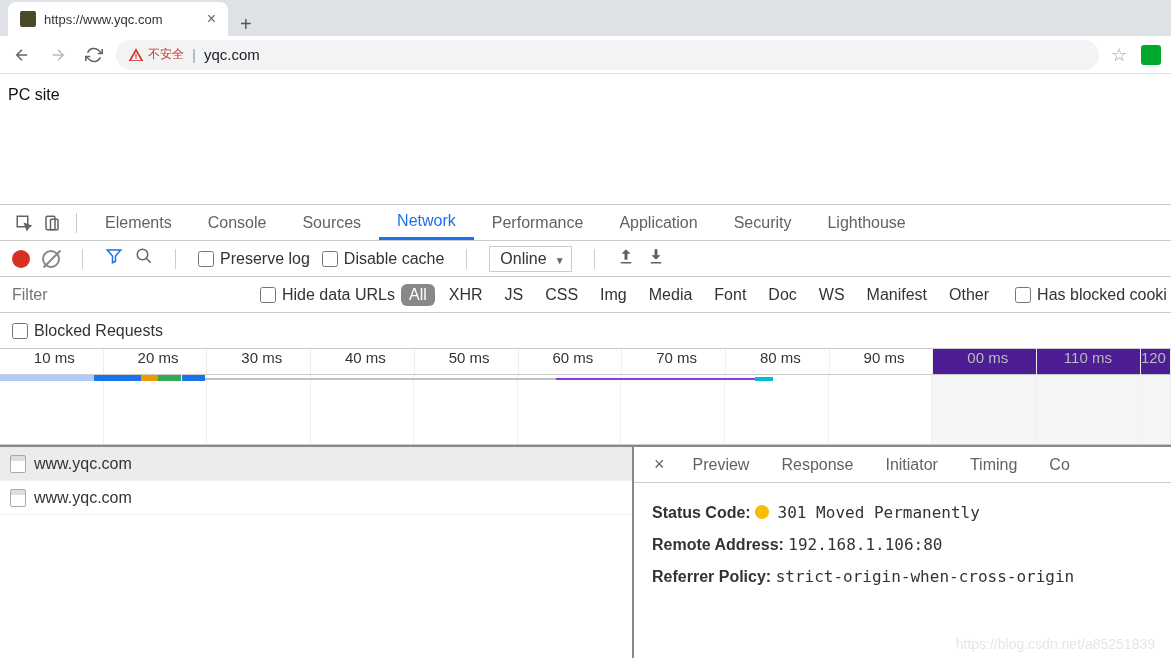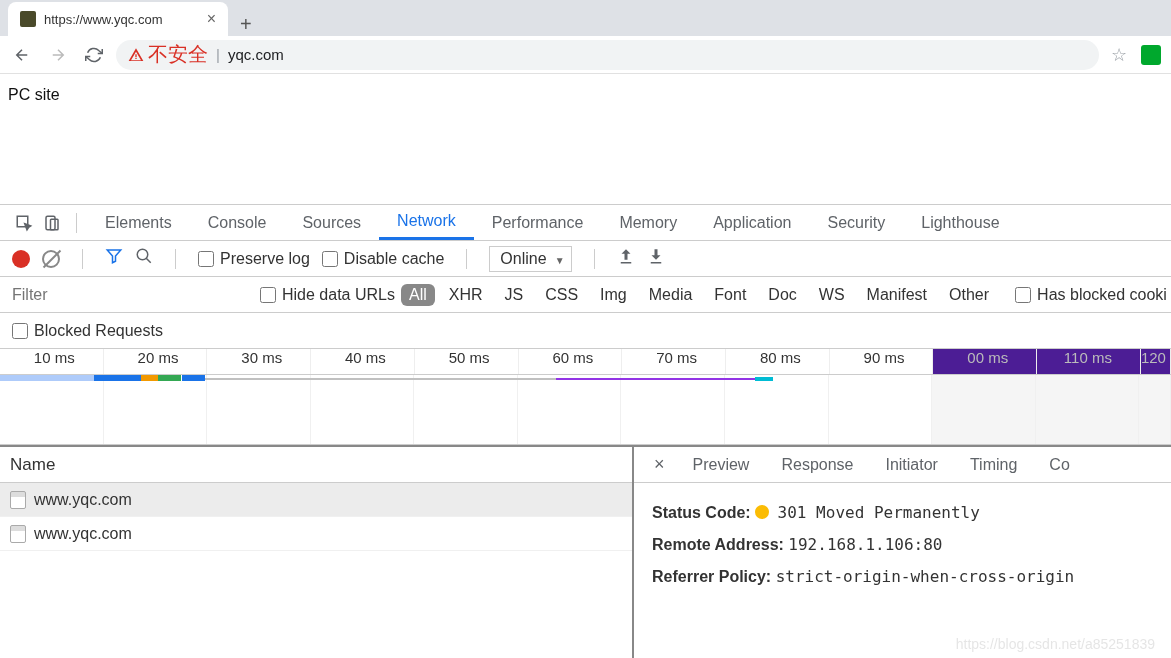--- a/index.html
+++ b/index.html
@@ -9,21 +9,21 @@
     .tab-strip { height: 36px; background: #dee1e6; display: flex; align-items: flex-end; padding-left: 8px; }
     .tab { background: #fff; height: 34px; display: flex; align-items: center; padding: 0 12px; border-radius: 8px 8px 0 0; min-width: 220px; gap: 8px; font-size: 13px; }
     .favicon { width: 16px; height: 16px; background: #4a4a2a; border-radius: 2px; }
     .tab-close { color: #666; font-size: 16px; margin-left: auto; cursor: pointer; }
     .new-tab { padding: 0 12px; color: #555; font-size: 20px; font-weight: 300; cursor: pointer; }
     
     .addr-bar { height: 38px; background: #fff; border-bottom: 1px solid #e1e1e1; display: flex; align-items: center; padding: 0 8px; gap: 8px; }
     .nav-btn { width: 28px; height: 28px; display: flex; align-items: center; justify-content: center; color: #5f6368; cursor: pointer; border-radius: 50%; }
     .nav-btn.disabled { color: #bbb; }
     .omnibox { flex: 1; height: 30px; background: #f1f3f4; border-radius: 15px; display: flex; align-items: center; padding: 0 12px; gap: 8px; font-size: 15px; }
-    .sec-warn { display: flex; align-items: center; gap: 4px; color: #d93025; font-size: 20px; }
+    .sec-warn { display: flex; align-items: center; gap: 4px; color: #d93025; font-size: 12px; }
     .url-sep { color: #9aa0a6; }
     .url-text { color: #202124; }
     .ext-icon { width: 24px; height: 24px; display:flex; align-items:center; justify-content:center; }
     .star { color: #9aa0a6; font-size: 18px; }
     .evernote { width: 20px; height: 20px; background: #00a82d; border-radius: 3px; }
     
     
     .page-content { height: 130px; padding: 12px 8px; font-size: 16px; color: #111; }
     
     
@@ -153,21 +153,20 @@
           <rect x="4" y="3" width="12" height="18" rx="2"></rect>
           <rect x="10" y="7" width="10" height="14" rx="1"></rect>
         </svg>
     </div>
     <div class="dt-sep"></div>
     <div class="dt-tab">Elements</div>
     <div class="dt-tab">Console</div>
     <div class="dt-tab">Sources</div>
     <div class="dt-tab active">Network</div>
     <div class="dt-tab">Performance</div>
-    <div class="dt-tab">Memory</div>
     <div class="dt-tab">Application</div>
     <div class="dt-tab">Security</div>
     <div class="dt-tab">Lighthouse</div>
   </div>
 
   <div class="dt-toolbar">
     <div class="record-btn"></div>
     <div class="clear-btn"></div>
     <div class="dt-sep"></div>
     <span class="filter-icon">
@@ -270,23 +269,20 @@
     <div class="wf-bar wf-orange" style="left:12%;width:1.5%;"></div>
     <div class="wf-bar wf-green" style="left:13.5%;width:2%;"></div>
     <div class="wf-bar wf-blue" style="left:15.5%;width:2%;"></div>
     <div class="wf-bar wf-grey" style="left:17.5%;width:30%;"></div>
     <div class="wf-bar wf-purple" style="left:47.5%;width:17%;"></div>
     <div class="wf-bar wf-teal" style="left:64.5%;width:1.5%;"></div>
   </div>
 
   <div class="dt-bottom">
     <div class="net-list">
-      <div class="net-list-hdr">
-        <span>Name</span>
-      </div>
       <div class="net-row sel">
         <div class="doc-icon"></div>
         <span>www.yqc.com</span>
       </div>
       <div class="net-row">
         <div class="doc-icon"></div>
         <span>www.yqc.com</span>
       </div>
     </div>
     <div class="detail">

